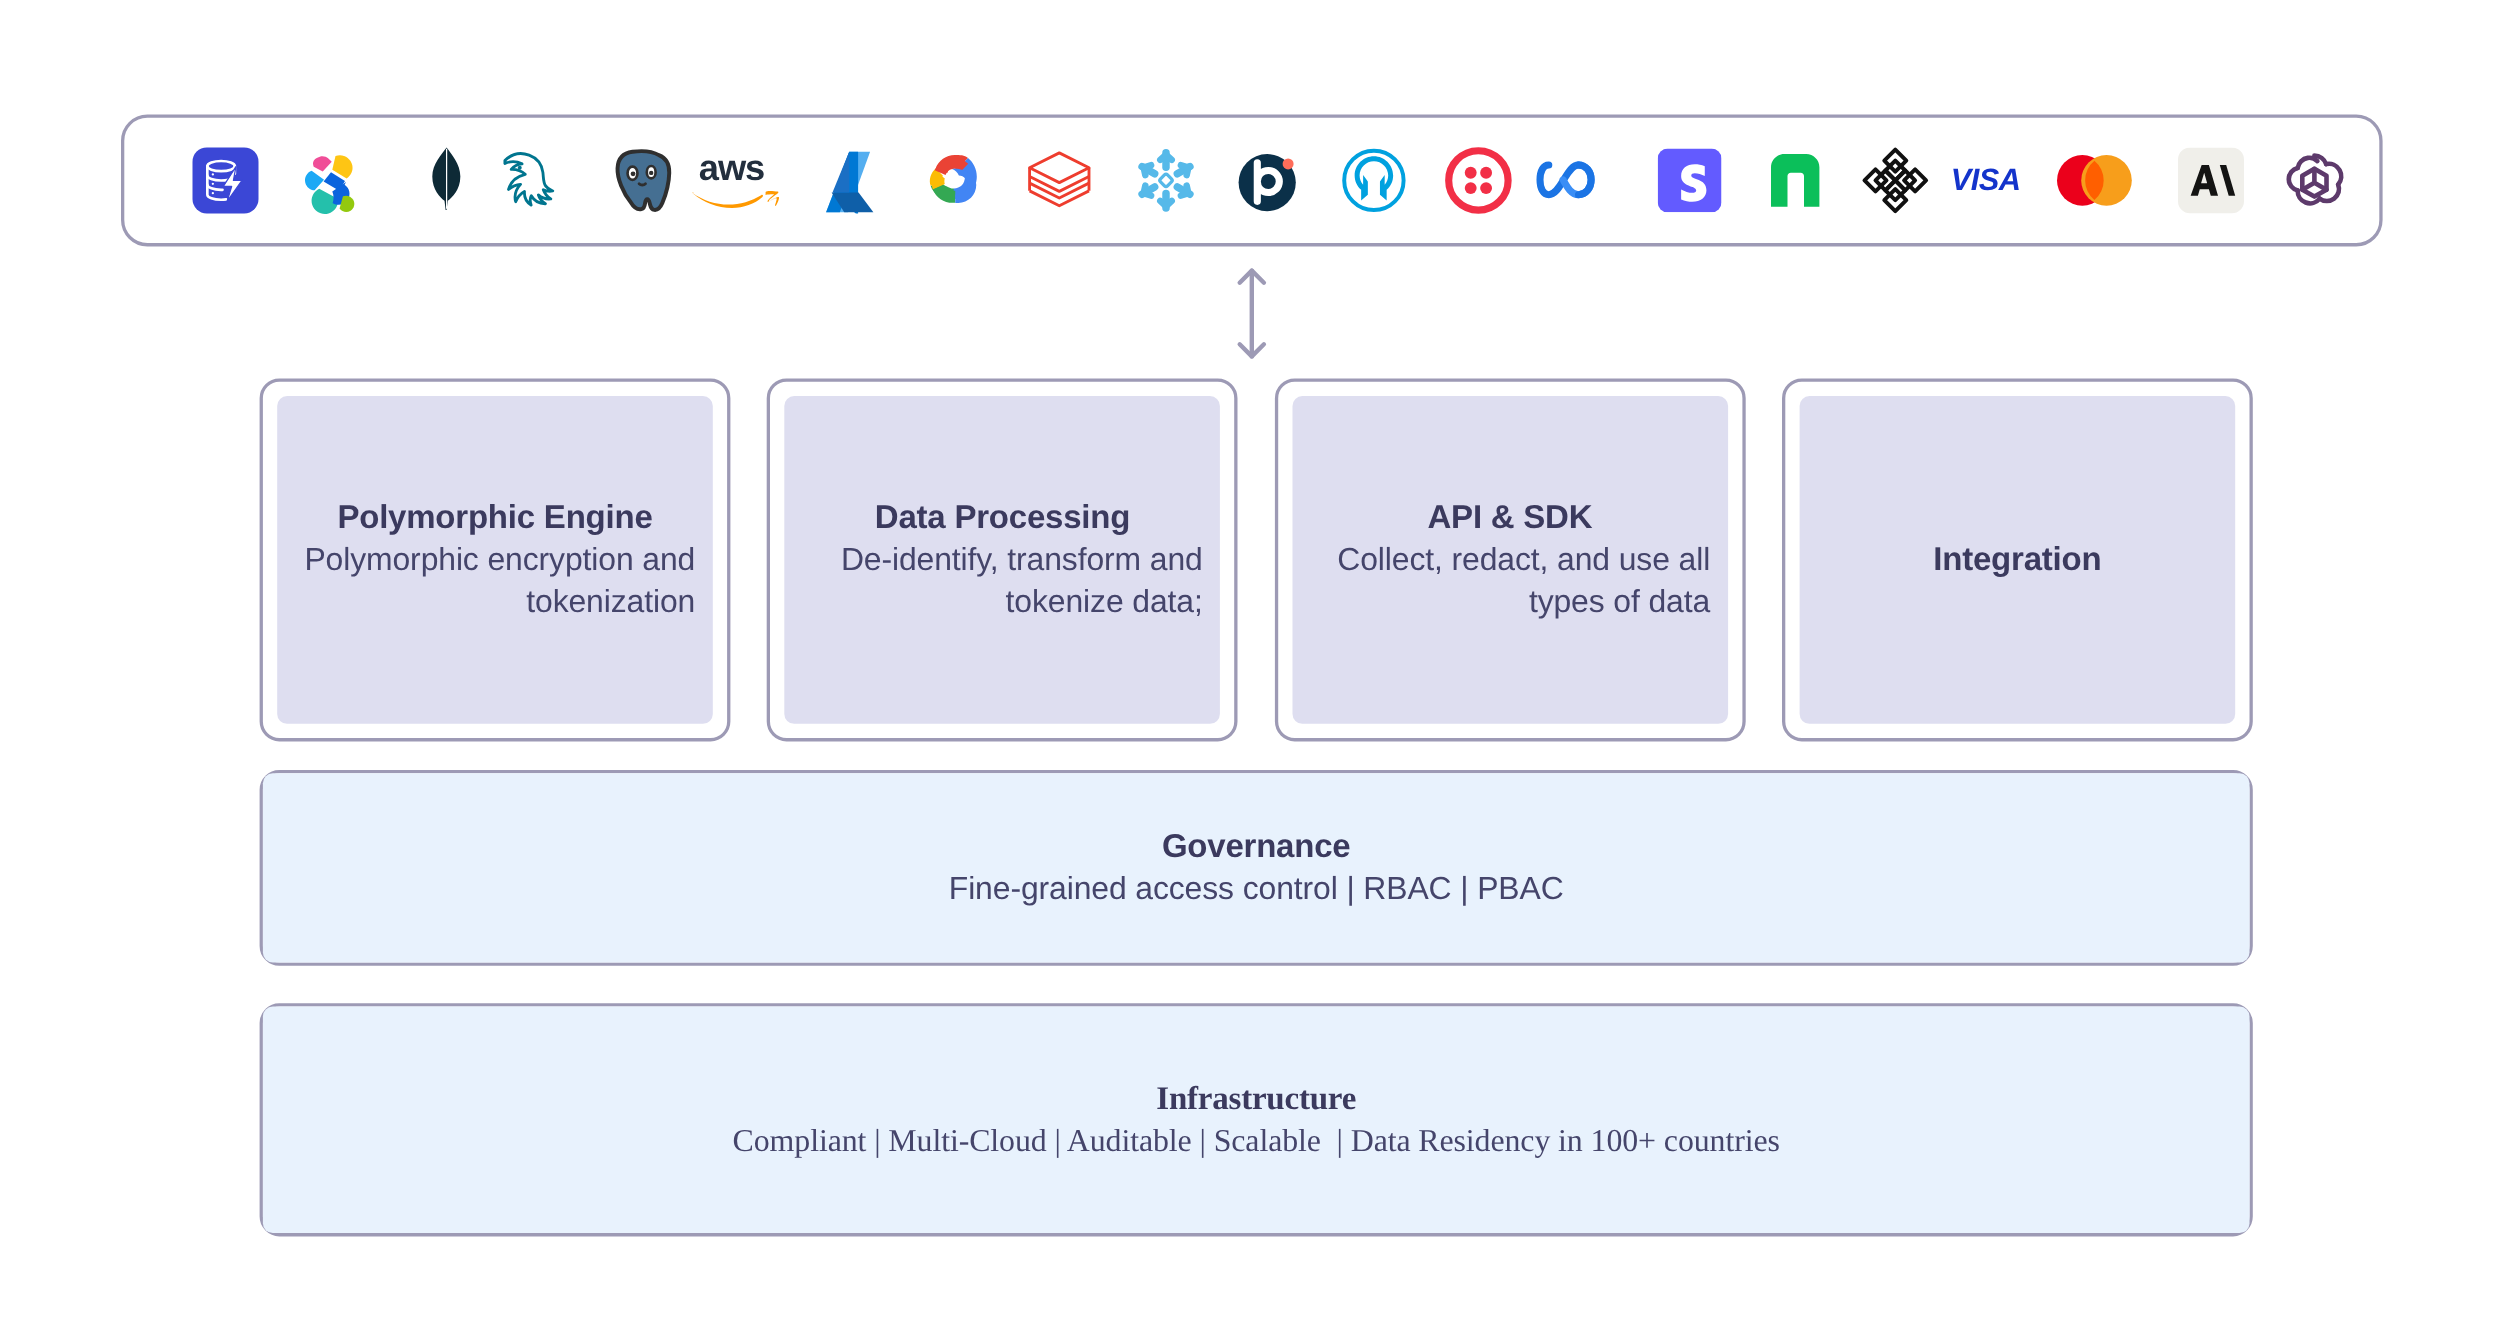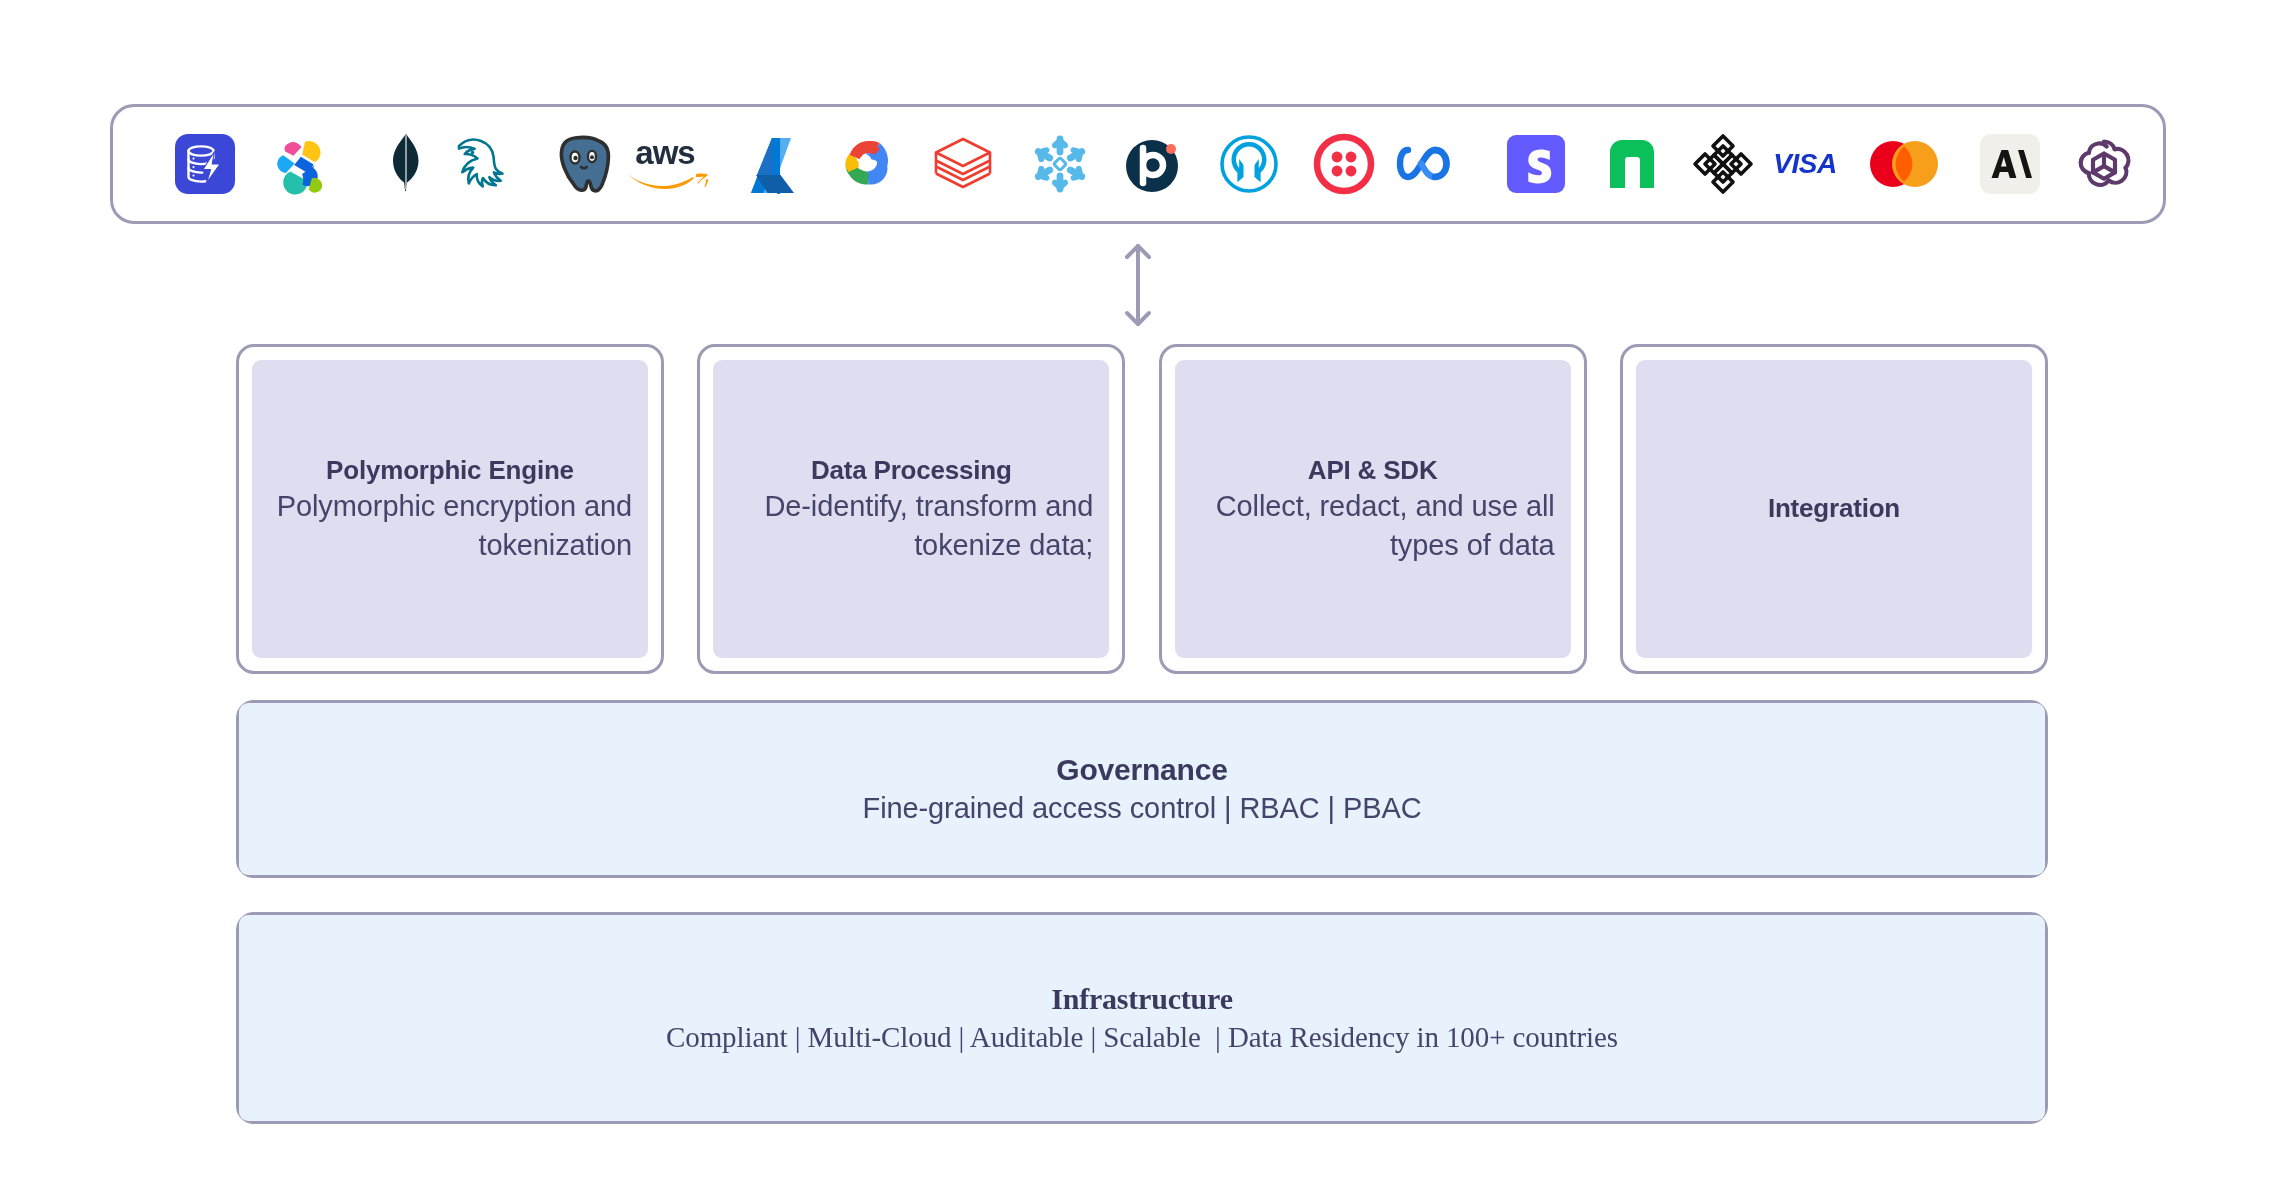--- a/index.html
+++ b/index.html
@@ -80,21 +80,21 @@
     background: #dedef0;
     border-radius: 9px;
     box-sizing: border-box;
     display: flex;
     flex-direction: column;
     align-items: center;
     justify-content: center;
     padding: 10px 16px;
   }
   .card-title {
-    font-size: 26px;
+    font-size: 30px;
     font-weight: bold;
     line-height: 1.28;
     text-align: left;
     color: #3b3a5e;
     letter-spacing: -0.2px;
   }
   .card-desc {
     font-size: 29px;
     font-weight: normal;
     line-height: 1.32;

